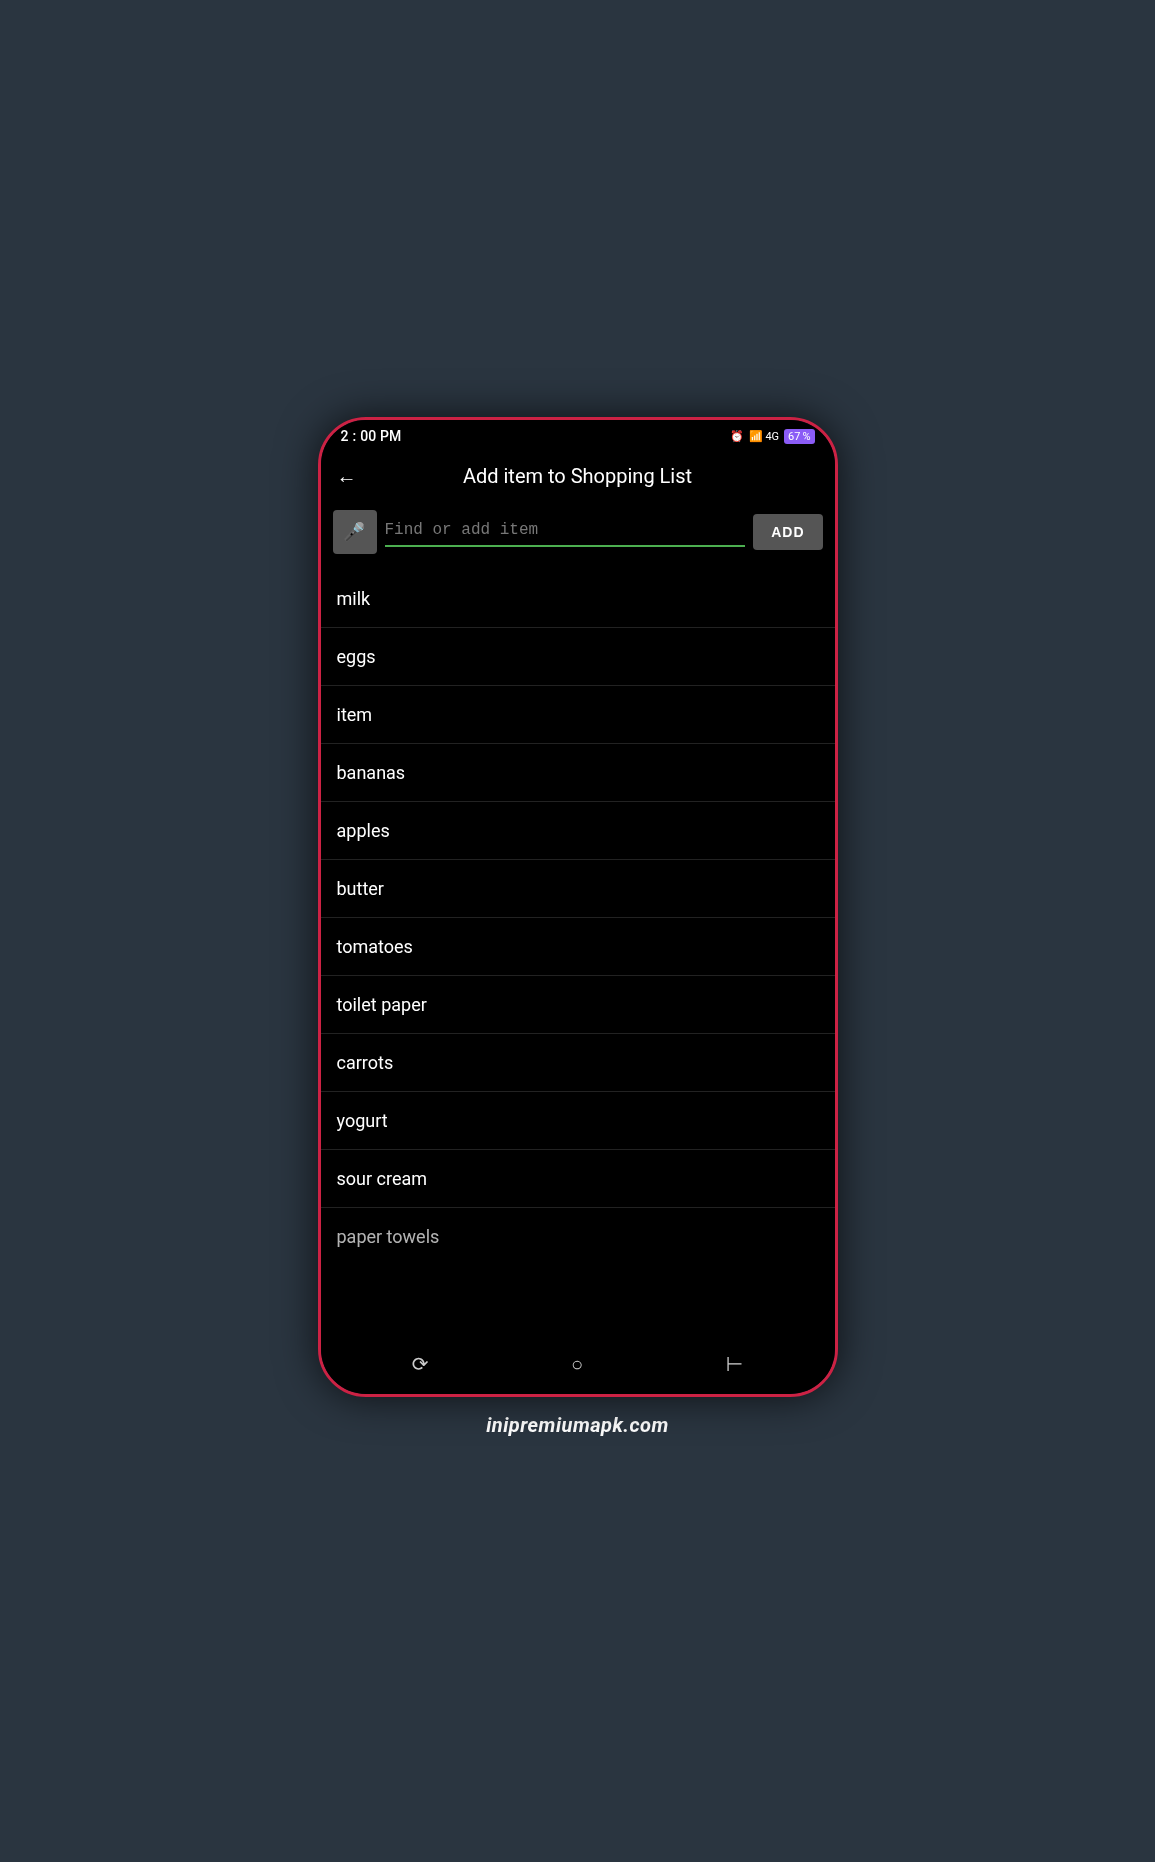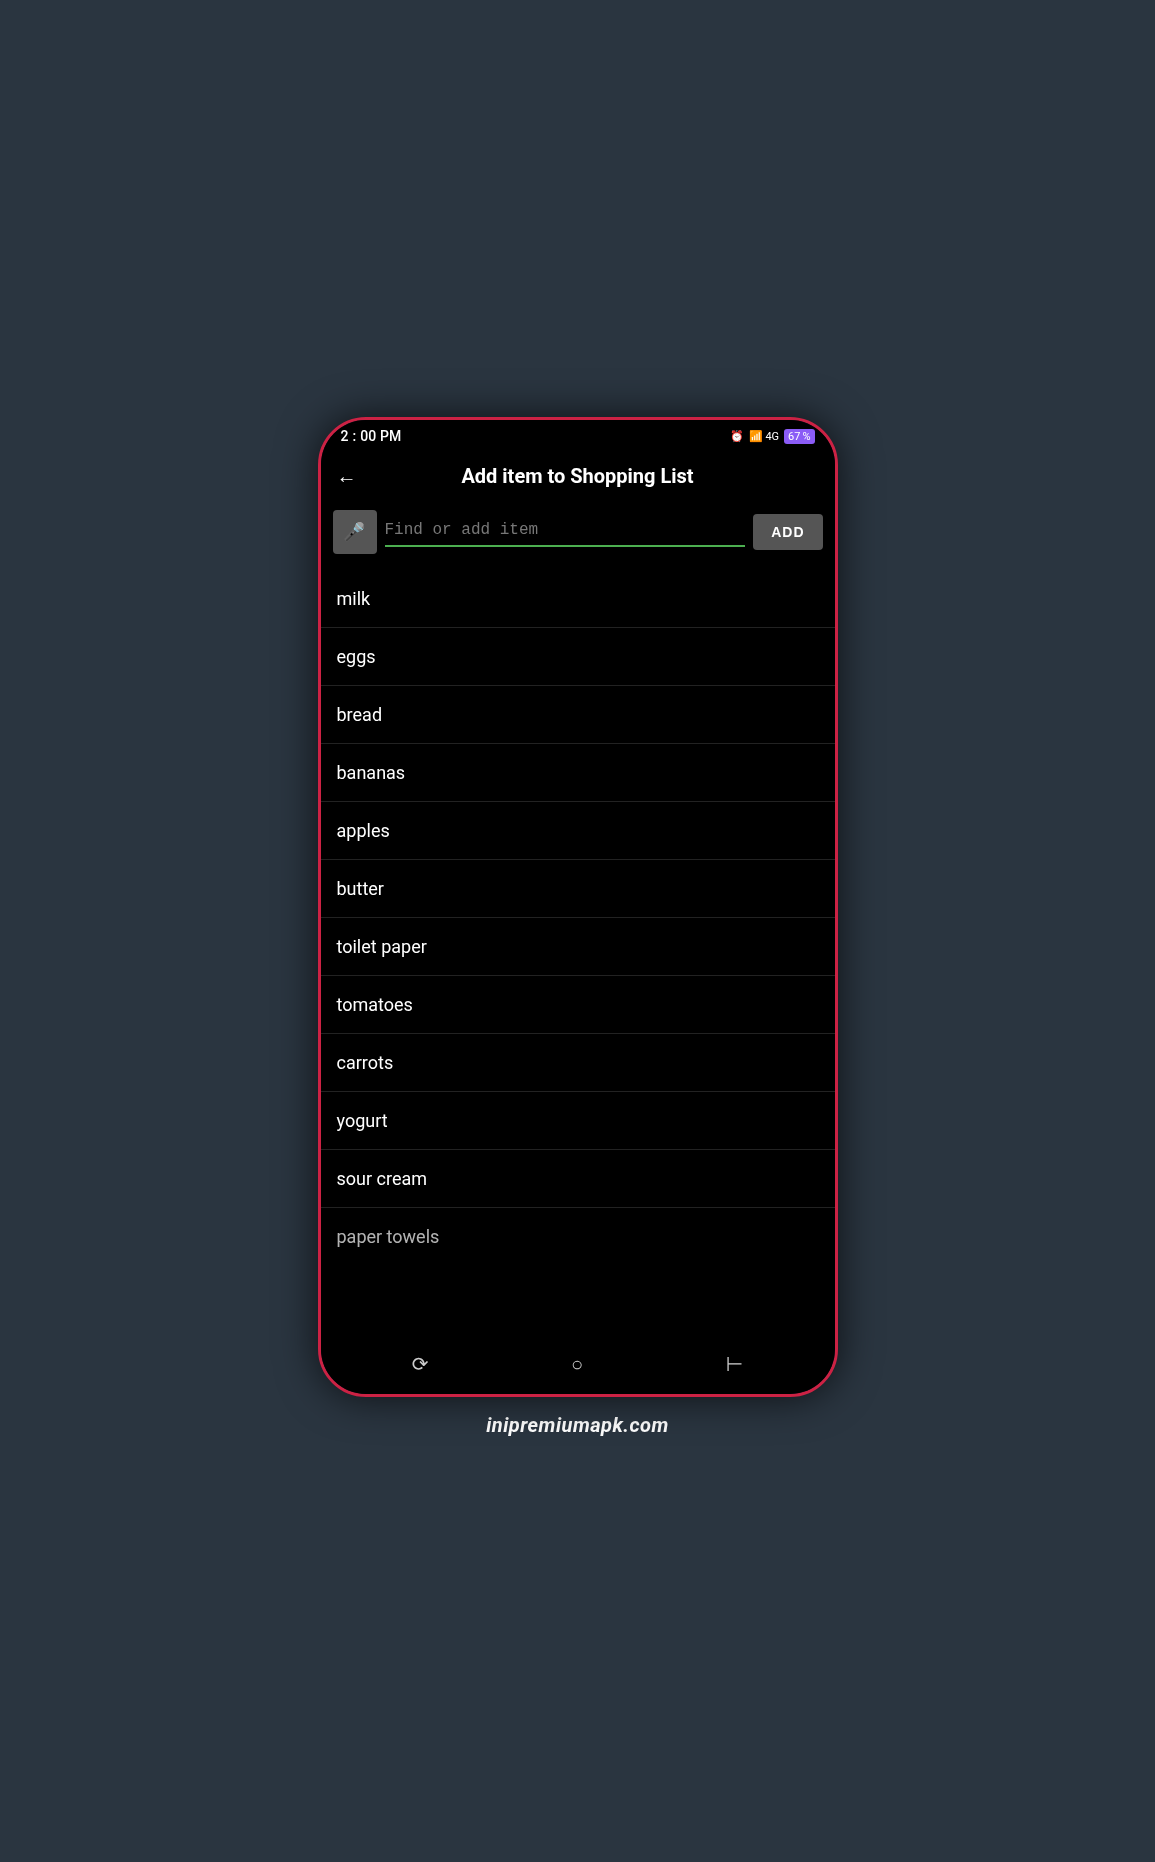--- a/index.html
+++ b/index.html
@@ -81,21 +81,21 @@
       cursor: pointer;
       background: none;
       border: none;
       display: flex;
       align-items: center;
     }
 
     .app-title {
       color: #fff;
       font-size: 20px;
-      font-weight: 700;
+      font-weight: 400;
       flex: 1;
       text-align: center;
       margin-right: 32px;
     }
 
     
     .search-bar {
       background: #000;
       display: flex;
       align-items: center;
@@ -263,36 +263,36 @@
   </div>
 
   <div class="items-list">
     <div class="list-item">
       <span class="item-text">milk</span>
     </div>
     <div class="list-item">
       <span class="item-text">eggs</span>
     </div>
     <div class="list-item">
-      <span class="item-text">bread</span>
+      <span class="item-text">item</span>
     </div>
     <div class="list-item">
       <span class="item-text">bananas</span>
     </div>
     <div class="list-item">
       <span class="item-text">apples</span>
     </div>
     <div class="list-item">
       <span class="item-text">butter</span>
     </div>
     <div class="list-item">
+      <span class="item-text">tomatoes</span>
+    </div>
+    <div class="list-item">
       <span class="item-text">toilet paper</span>
-    </div>
-    <div class="list-item">
-      <span class="item-text">tomatoes</span>
     </div>
     <div class="list-item">
       <span class="item-text">carrots</span>
     </div>
     <div class="list-item">
       <span class="item-text">yogurt</span>
     </div>
     <div class="list-item">
       <span class="item-text">sour cream</span>
     </div>

